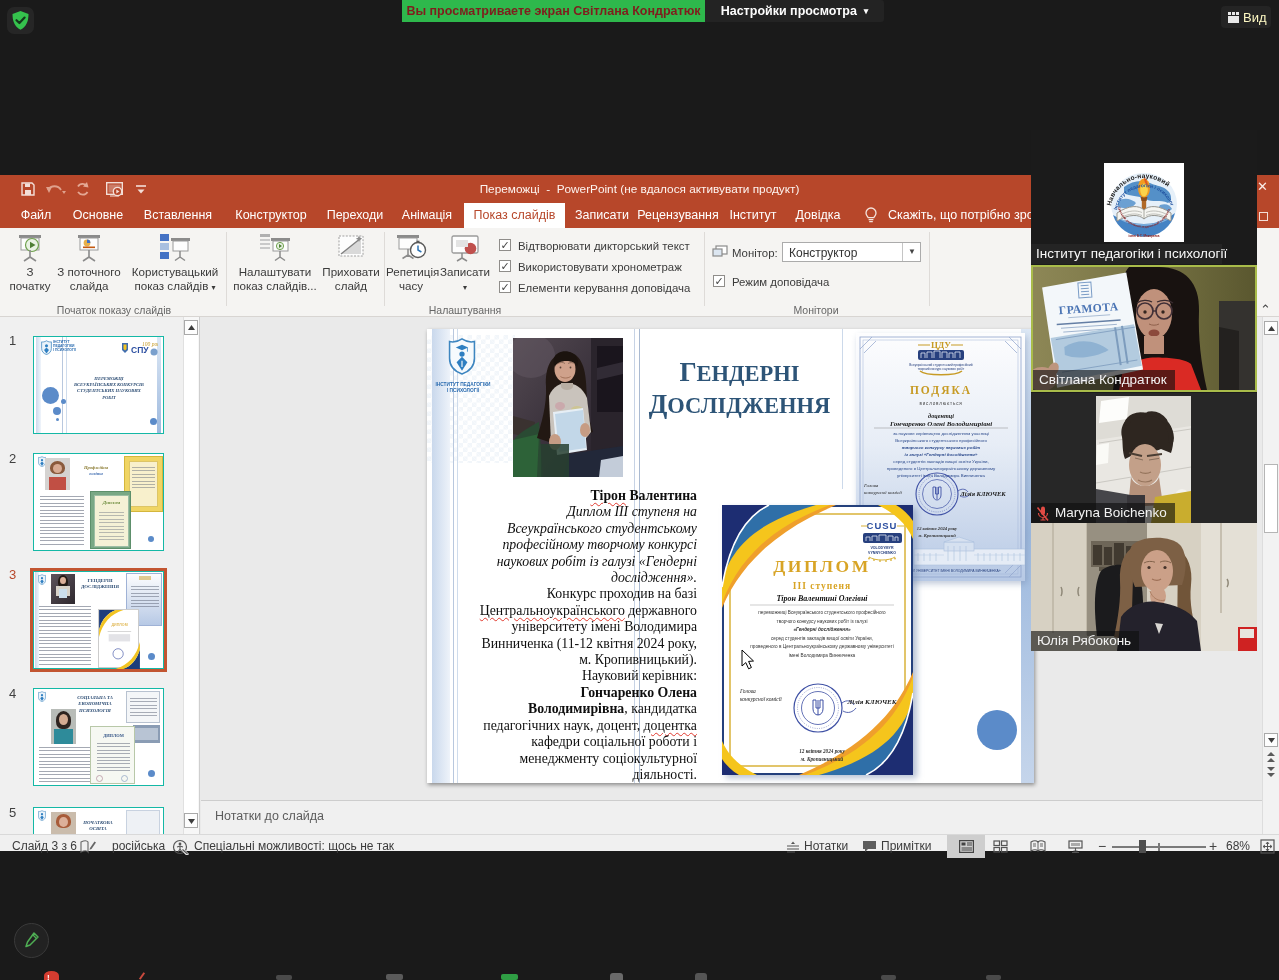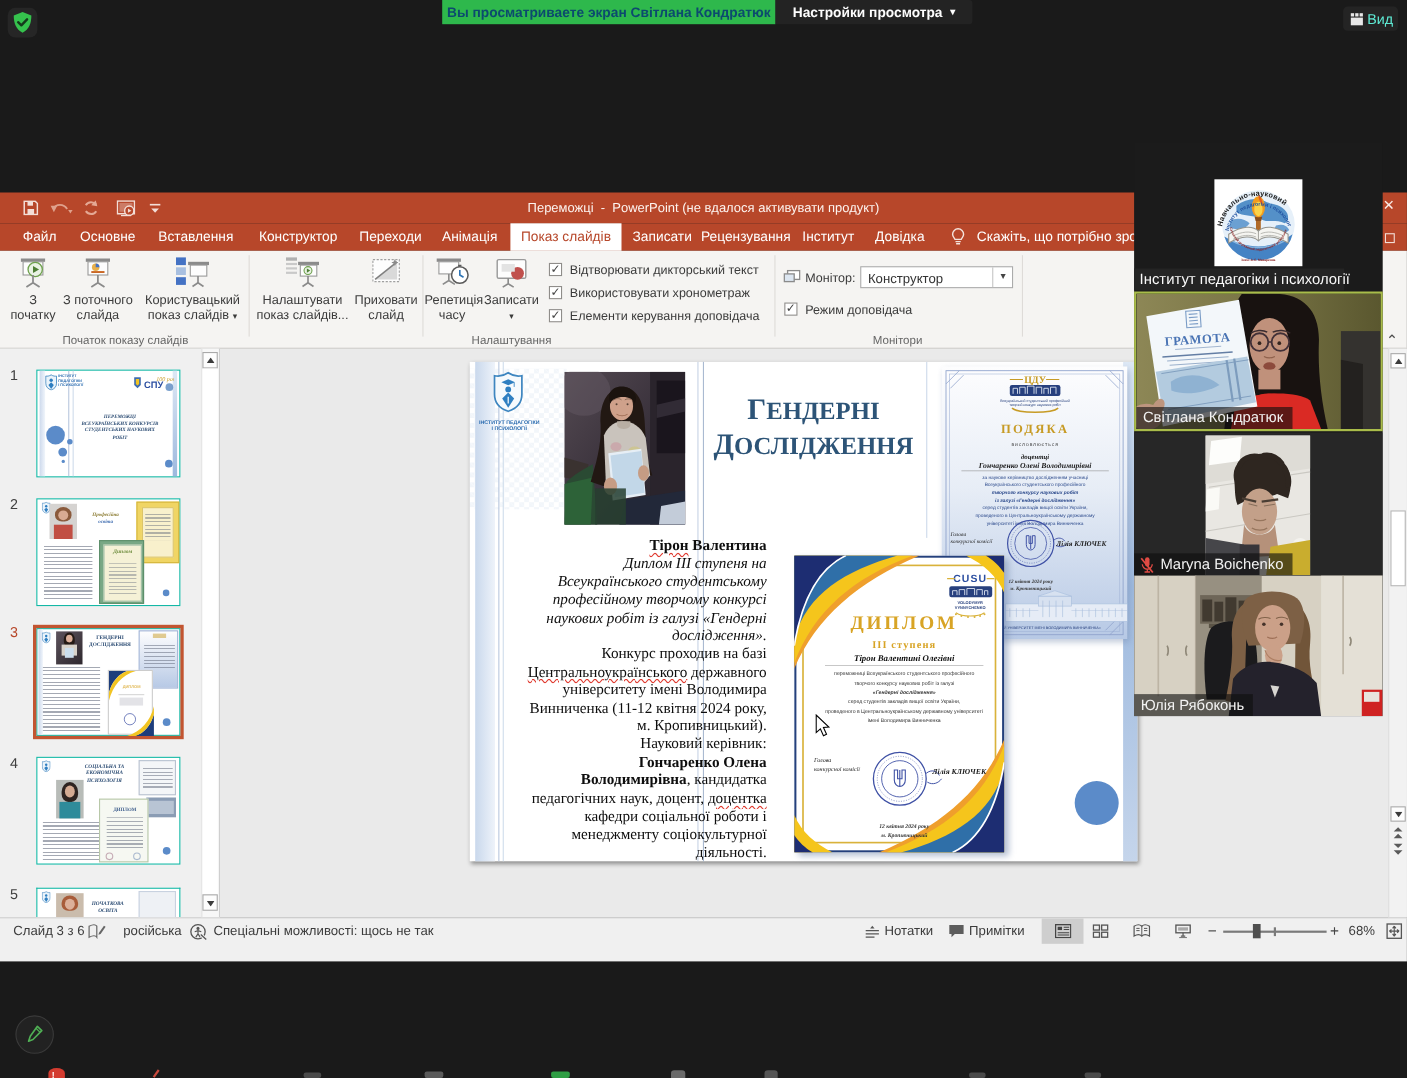--- a/index.html
+++ b/index.html
@@ -13,48 +13,48 @@
 .rsep{position:absolute;top:4px;height:74px;width:1px;background:#dedbd8}
 .rlabel{position:absolute;top:76px;font-size:10.5px;color:#666;text-align:center;width:200px}
 .rbtn{position:absolute;top:4px;text-align:center;font-size:11.6px;color:#3b3b3b;line-height:14px}
 .cbrow{position:absolute;font-size:11.4px;color:#3b3b3b;height:14px;line-height:14px}
 .cbox{position:absolute;width:12px;height:12px;background:#fff;border:1px solid #8f8d8a;font-size:11px;line-height:11px;text-align:center;color:#444}
 .content{position:absolute;left:0;top:142px;width:1279px;height:517px;background:#eaeaea}
 .lpanel{position:absolute;left:0;top:0;width:200px;height:517px;background:#f0f0f0;border-right:1px solid #cfcfcf}
 .thumb{position:absolute;left:33px;width:131px;height:98px;background:#fff;border:1px solid #14b8a6}
 .tnum{position:absolute;left:9px;font-size:13px;color:#404040}
 .notes{position:absolute;left:201px;top:625px;width:1061px;height:34px;background:#f0f0f0;border-top:1px solid #cdcdcd;color:#5c5c5c;font-size:12.5px}
-.statusbar{position:absolute;left:0;top:659px;width:1279px;height:40px;background:#f0f0f0;border-top:1px solid #d9d9d9;color:#3c3c3c;font-size:12px}
+.statusbar{position:absolute;left:0;top:659px;width:1279px;height:17px;background:#f0f0f0;border-top:1px solid #d9d9d9;color:#3c3c3c;font-size:12px}
 .slide{position:absolute;left:427px;top:12px;width:607px;height:454px;background:#fff;box-shadow:1px 2px 4px rgba(0,0,0,.4)}
 .txl{position:absolute;background-image:repeating-linear-gradient(180deg,#5a6275 0,#5a6275 1px,transparent 1px,transparent 3.4px);opacity:.55}
 .mini-t{position:absolute;font-family:"Liberation Serif",serif;color:#2d4d74;font-weight:bold;font-style:italic;text-align:center}
 .panelv{position:absolute;left:1031px;top:130px;width:226px;height:521px;background:#1b1b1b}
 .vname{position:absolute;left:0;bottom:0;background:rgba(15,15,15,.62);color:#f2f2f2;font-size:13.5px;padding:2px 8px 3px 6px;white-space:nowrap}
 .sl-serif{font-family:"Liberation Serif",serif}
 .sqg{text-decoration:underline;text-decoration-style:wavy;text-decoration-color:#e0392e;text-decoration-thickness:1px;text-underline-offset:2px}
 </style></head>
 <body>
 <div id="stage">
 
   <div id="topbar">
     <div class="abs" style="left:7px;top:7px;width:27px;height:27px;background:#262626;border-radius:7px"></div>
     <svg class="abs" style="left:11px;top:10px" width="19" height="21" viewBox="0 0 19 21">
       <path d="M9.5 1 L17.5 4 C17.5 11 15.5 16.5 9.5 19.7 C3.5 16.5 1.5 11 1.5 4 Z" fill="#35c24d"></path>
       <path d="M5.5 10.2 L8.4 13 L13.6 7.6" stroke="#14391c" stroke-width="2.2" fill="none" stroke-linecap="round" stroke-linejoin="round"></path>
     </svg>
-    <div class="abs" style="left:402px;top:0;width:303px;height:22px;background:#2eb84c;color:#0c4a6e;font-weight:bold;font-size:12.5px;text-align:center;line-height:22px">Вы просматриваете экран Світлана Кондратюк</div>
+    <div class="abs" style="left:402px;top:0;width:303px;height:22px;background:#2eb84c;color:#7f1d1d;font-weight:bold;font-size:12.5px;text-align:center;line-height:22px">Вы просматриваете экран Світлана Кондратюк</div>
     <div class="abs" style="left:705px;top:0;width:179px;height:22px;background:#232323;border-radius:0 3px 3px 0;color:#fdfdfd;font-weight:bold;font-size:12.5px;text-align:center;line-height:22px">Настройки просмотра &nbsp;<span style="font-size:9px;position:relative;top:-1px">▾</span></div>
     <div class="abs" style="left:1221px;top:6px;width:50px;height:22px;background:#242424;border-radius:4px"></div>
     <svg class="abs" style="left:1227px;top:11px" width="13" height="13" viewBox="0 0 13 13">
       <rect x="1" y="5" width="11" height="7" fill="#e8e8e8"></rect>
       <rect x="1" y="1" width="3" height="3" fill="#e8e8e8"></rect>
         <rect x="5" y="1" width="3" height="3" fill="#e8e8e8"></rect>
         <rect x="9" y="1" width="3" height="3" fill="#e8e8e8"></rect>
     </svg>
-    <div class="abs" style="left:1243px;top:10px;color:#5eead4;font-size:13px">Вид</div>
+    <div class="abs" style="left:1243px;top:10px;color:#fef9c3;font-size:13px">Вид</div>
   </div>
 
   <div class="ppwin" id="ppwin">
     <div class="titlebar">
       <svg class="abs" style="left:21px;top:7px" width="14" height="14" viewBox="0 0 14 14">
         <path d="M1 1 H11 L13 3 V13 H1 Z" fill="none" stroke="#f3ded7" stroke-width="1.4"></path>
         <rect x="4" y="8" width="6" height="5" fill="#f3ded7"></rect>
           <rect x="4" y="1.5" width="5" height="3.5" fill="#f3ded7"></rect>
       </svg>
       <svg class="abs" style="left:45px;top:8px" width="22" height="13" viewBox="0 0 22 13">
@@ -547,20 +547,23 @@
       <svg class="abs" style="left:1268px;top:421px" width="7" height="5" viewBox="0 0 7 5">
           <path d="M0 0 L3.5 5 L7 0 Z" fill="#3c3c3c"></path>
         </svg>
       <svg class="abs" style="left:1266px;top:434px" width="10" height="12" viewBox="0 0 10 12">
           <path d="M1 5 L5 1 L9 5 Z M1 11 L5 7 L9 11 Z" fill="#5a5a5a"></path>
         </svg>
       <svg class="abs" style="left:1266px;top:449px" width="10" height="12" viewBox="0 0 10 12">
           <path d="M1 1 L5 5 L9 1 Z M1 7 L5 11 L9 7 Z" fill="#5a5a5a"></path>
         </svg>
     </div>
+    <div class="notes">
+        <div class="abs" style="left:14px;top:8px">Нотатки до слайда</div>
+      </div>
     <div class="statusbar" id="statusbar">
       <div class="abs" style="left:12px;top:4px">Слайд 3 з 6</div>
       <svg class="abs" style="left:80px;top:5px" width="17" height="14" viewBox="0 0 17 14">
           <path d="M1 2 C4 0.5 7 0.5 8 2 V12 C7 10.5 4 10.5 1 12 Z" fill="none" stroke="#666" stroke-width="1.1"></path>
           <path d="M10 8 L14.5 1.5 L16 2.5 L11.5 9 L9.5 9.8 Z" fill="#666"></path>
         </svg>
       <div class="abs" style="left:112px;top:4px">російська</div>
       <svg class="abs" style="left:172px;top:4px" width="17" height="16" viewBox="0 0 17 16">
           <circle cx="8" cy="8" r="6.5" fill="none" stroke="#555" stroke-width="1.2"></circle>
           <circle cx="8" cy="5" r="1.4" fill="#555"></circle>

